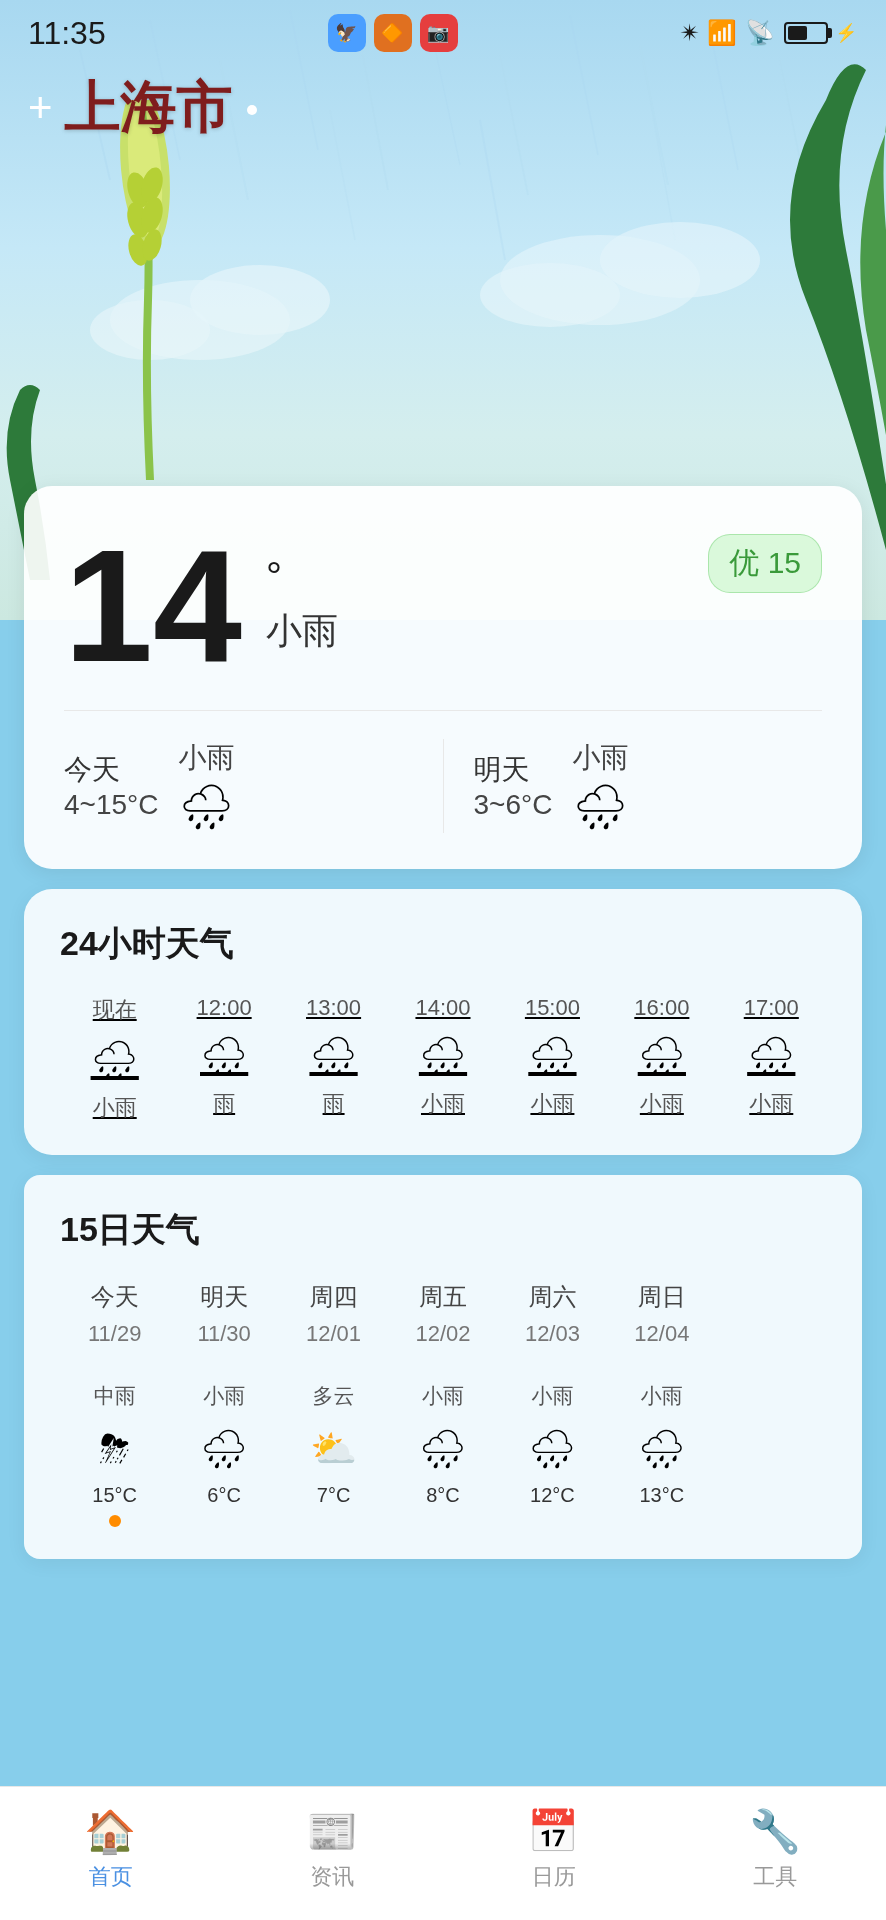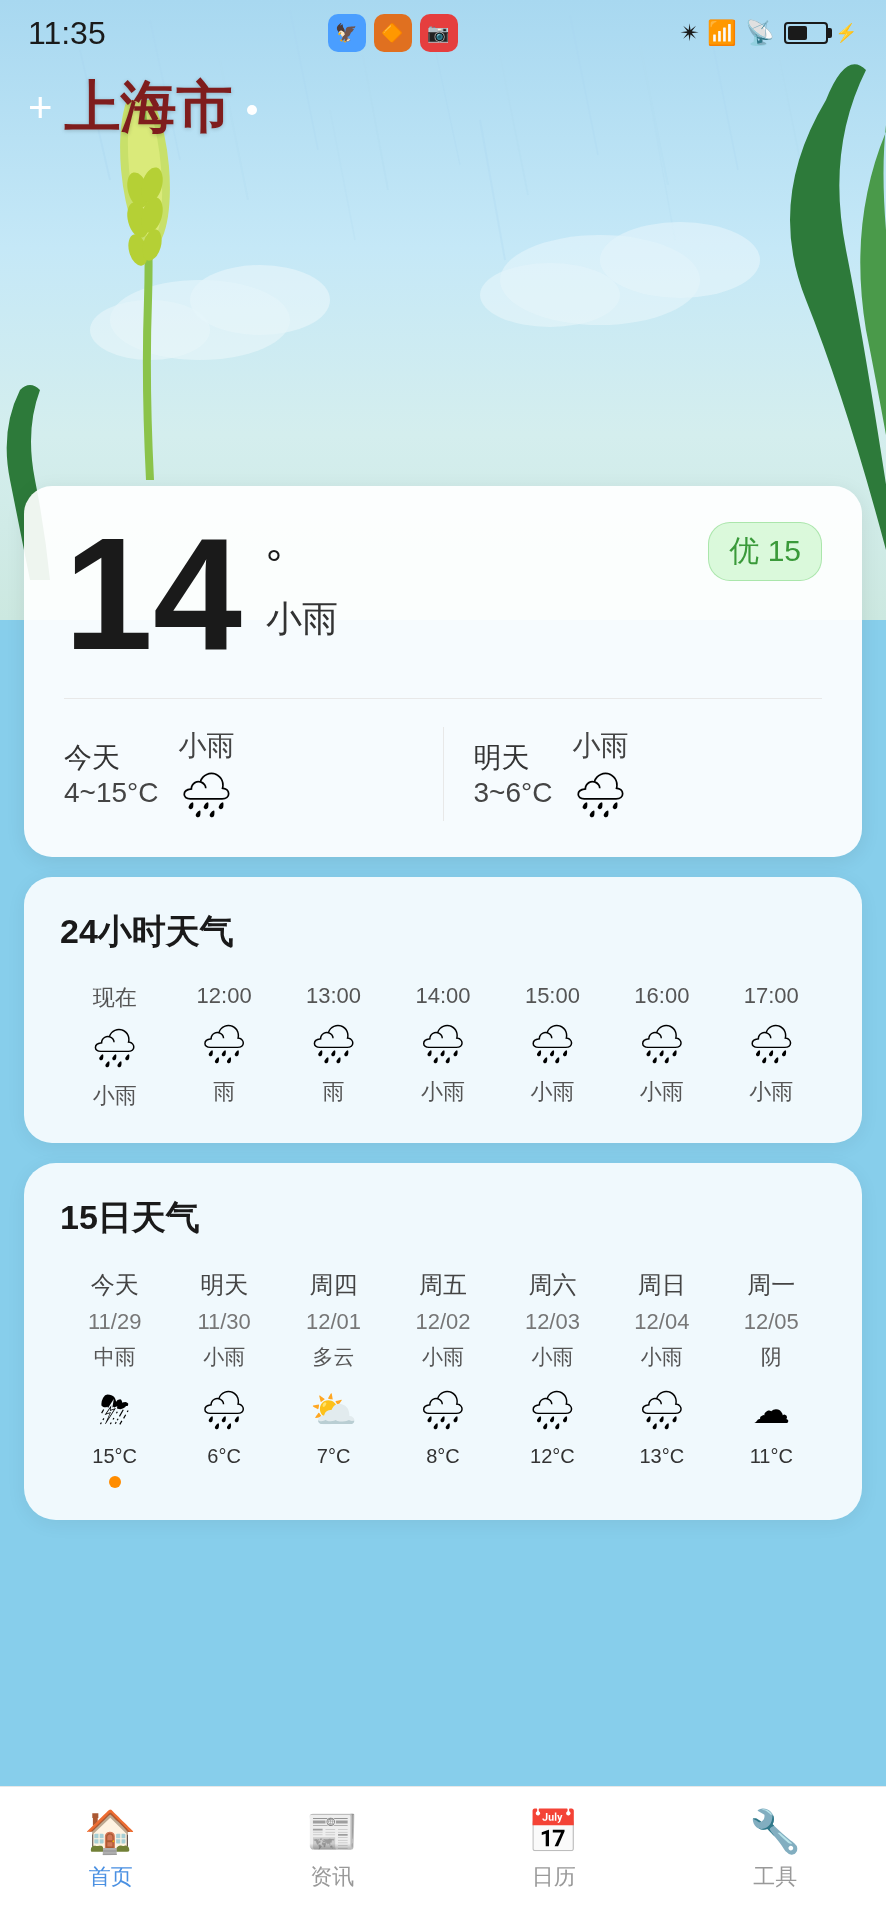--- a/index.html
+++ b/index.html
@@ -129,21 +129,21 @@
       position: relative;
       z-index: 10;
       padding: 0 24px 24px;
       margin-top: 320px;
     }
 
     
     .weather-card {
       background: rgba(255, 255, 255, 0.92);
       border-radius: 28px;
-      padding: 36px 40px 36px;
+      padding: 48px 40px 36px;
       margin-bottom: 20px;
       box-shadow: 0 4px 20px rgba(0,0,0,0.08);
     }
     .current-weather-top {
       display: flex;
       align-items: flex-start;
       margin-bottom: 32px;
     }
     .temp-big {
       font-size: 160px;
@@ -234,20 +234,21 @@
     .card-title {
       font-size: 34px;
       font-weight: 600;
       color: #1a1a1a;
       margin-bottom: 28px;
     }
     .hourly-grid {
       display: grid;
       grid-template-columns: repeat(7, 1fr);
       gap: 0;
+      text-decoration: underline;
     }
     .hourly-item {
       display: flex;
       flex-direction: column;
       align-items: center;
       gap: 10px;
     }
     .hourly-time {
       font-size: 22px;
       color: #555;
@@ -258,21 +259,21 @@
     }
     .hourly-label {
       font-size: 22px;
       color: #555;
       text-align: center;
     }
 
     
     .daily-card {
       background: rgba(255, 255, 255, 0.88);
-      border-radius: 32px;
+      border-radius: 16px;
       padding: 32px 36px;
       margin-bottom: 20px;
       box-shadow: 0 4px 20px rgba(0,0,0,0.06);
     }
     .daily-grid {
       display: grid;
       grid-template-columns: repeat(7, 1fr);
       gap: 0;
       margin-top: 24px;
     }
@@ -289,20 +290,21 @@
     }
     .daily-date {
       font-size: 22px;
       color: #777;
       text-align: center;
     }
     .daily-condition {
       font-size: 21px;
       color: #555;
       text-align: center;
+      margin-top: 27px;
     }
     .daily-icon {
       font-size: 44px;
       margin: 4px 0;
     }
     .daily-temp {
       font-size: 20px;
       color: #333;
       font-weight: 500;
     }
@@ -568,28 +570,20 @@
     <div style="height:12px"></div>
   </div>
         <div class="daily-item">
     <div class="daily-weekday">周日</div>
     <div class="daily-date">12/04</div>
     <div class="daily-condition">小雨</div>
     <div class="daily-icon"><span style="font-size:38px">🌧</span></div>
     <div class="daily-temp">13°C</div>
     <div style="height:12px"></div>
   </div>
-        <div class="daily-item">
-    <div class="daily-weekday">周一</div>
-    <div class="daily-date">12/05</div>
-    <div class="daily-condition">阴</div>
-    <div class="daily-icon"><span style="font-size:38px">☁</span></div>
-    <div class="daily-temp">11°C</div>
-    <div style="height:12px"></div>
-  </div>
       </div>
   </div>
 
 </div>
 
 <div class="bottom-spacer"></div>
 
 <div class="bottom-nav">
   <div class="nav-item active">
     <span class="nav-icon">🏠</span>

